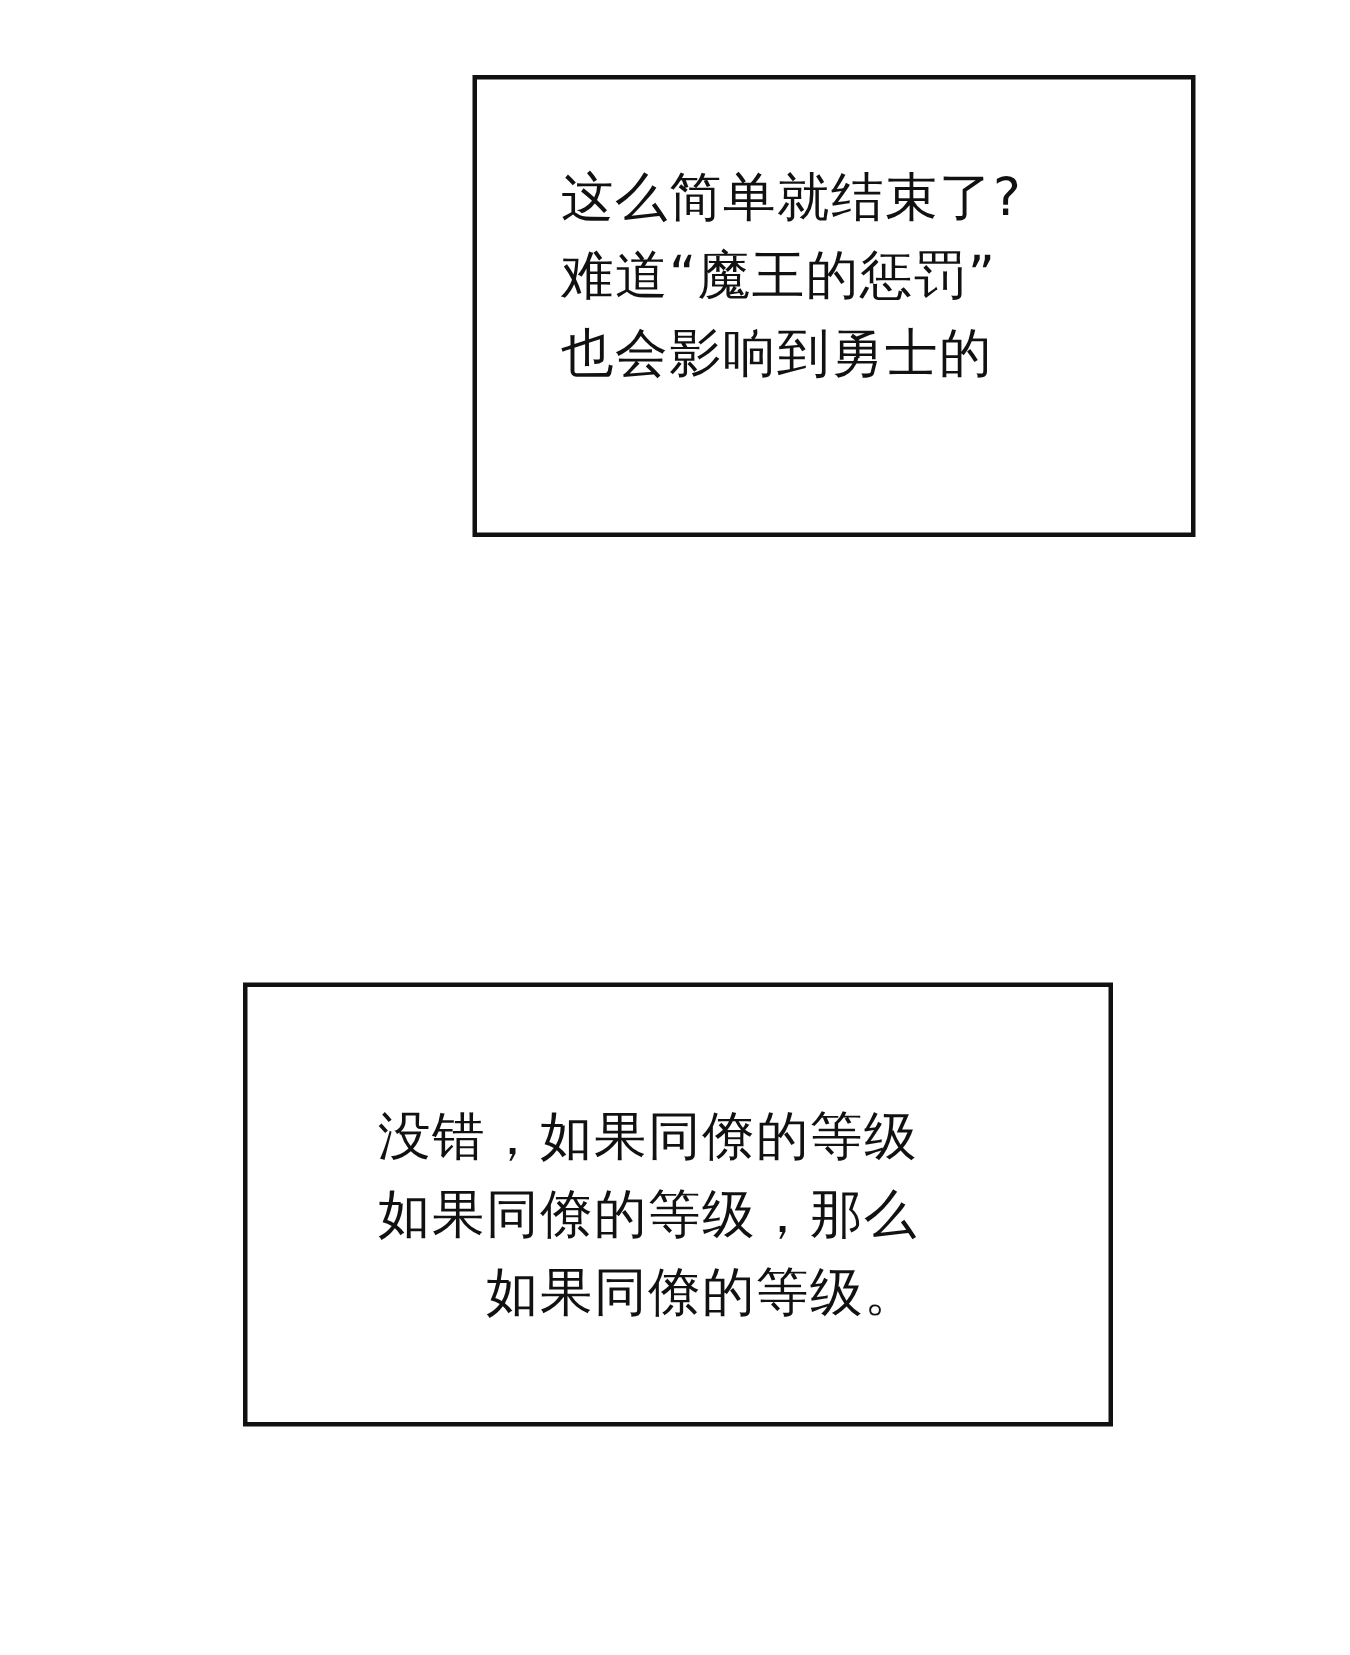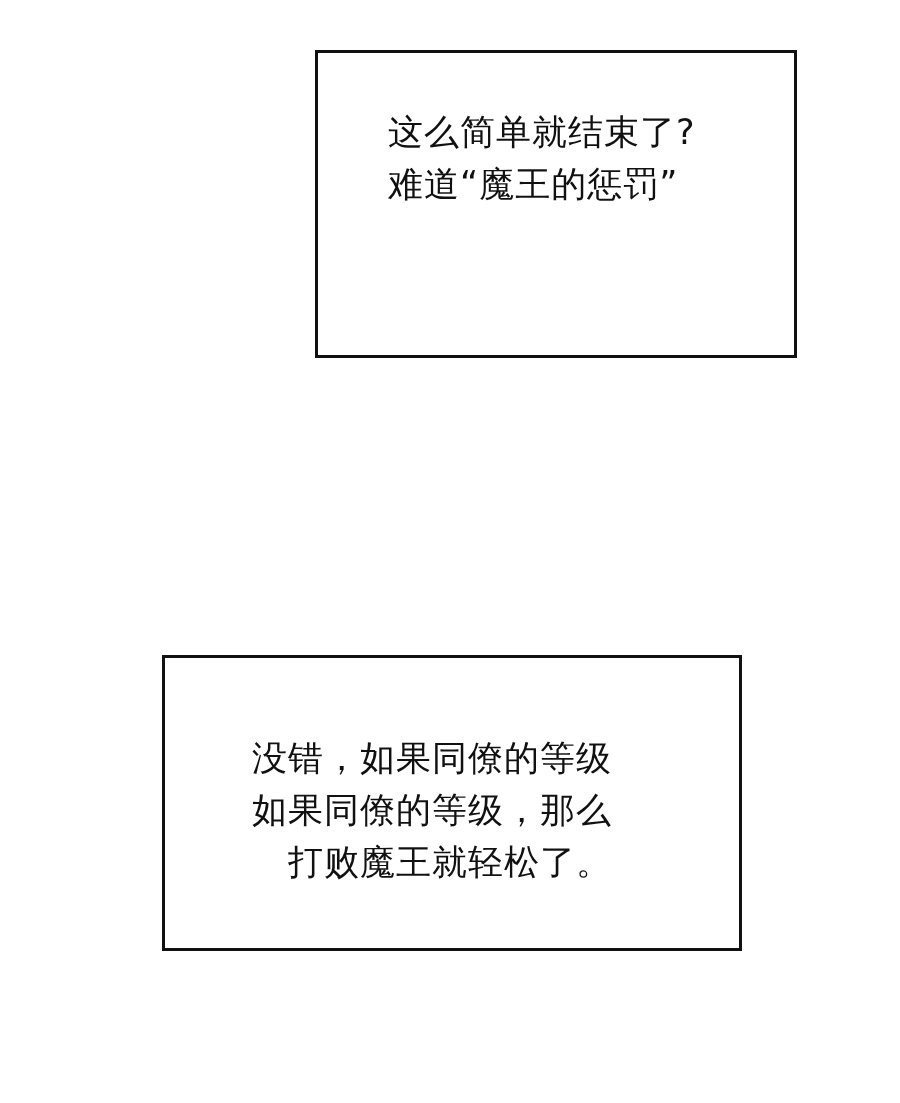--- a/index.html
+++ b/index.html
@@ -9,32 +9,33 @@
     border:3px solid #111111; background:#ffffff;
   }
   #box1 { left:315px; top:50px; width:482px; height:308px; }
   #box2 { left:162px; top:655px; width:580px; height:296px; }
   .caption-text {
     position:absolute;
     font-family:"DejaVu Sans", "Liberation Sans", sans-serif;
     font-size:35px; line-height:52px; color:#111111;
   }
   .caption-text div { white-space:nowrap; letter-spacing:1px; }
-  #box1 .caption-text { left:70px; top:53px; }
+  #box1 .caption-text { left:56px; top:53px; }
   #box2 .caption-text { left:87px; top:74px;text-align:right; }
 </style>
 </head>
 <body>
 
 <div class="caption-box" id="box1">
   <div class="caption-text">
     <div>这么简单就结束了?</div>
     <div>难道“魔王的惩罚”</div>
+    <div>也会影响到勇士的</div>
   </div>
 </div>
 
 <div class="caption-box" id="box2">
   <div class="caption-text">
     <div>没错，如果同僚的等级</div>
     <div>如果同僚的等级，那么</div>
-    <div>打败魔王就轻松了。</div>
+    <div>如果同僚的等级。</div>
   </div>
 </div>
 
 </body></html>

